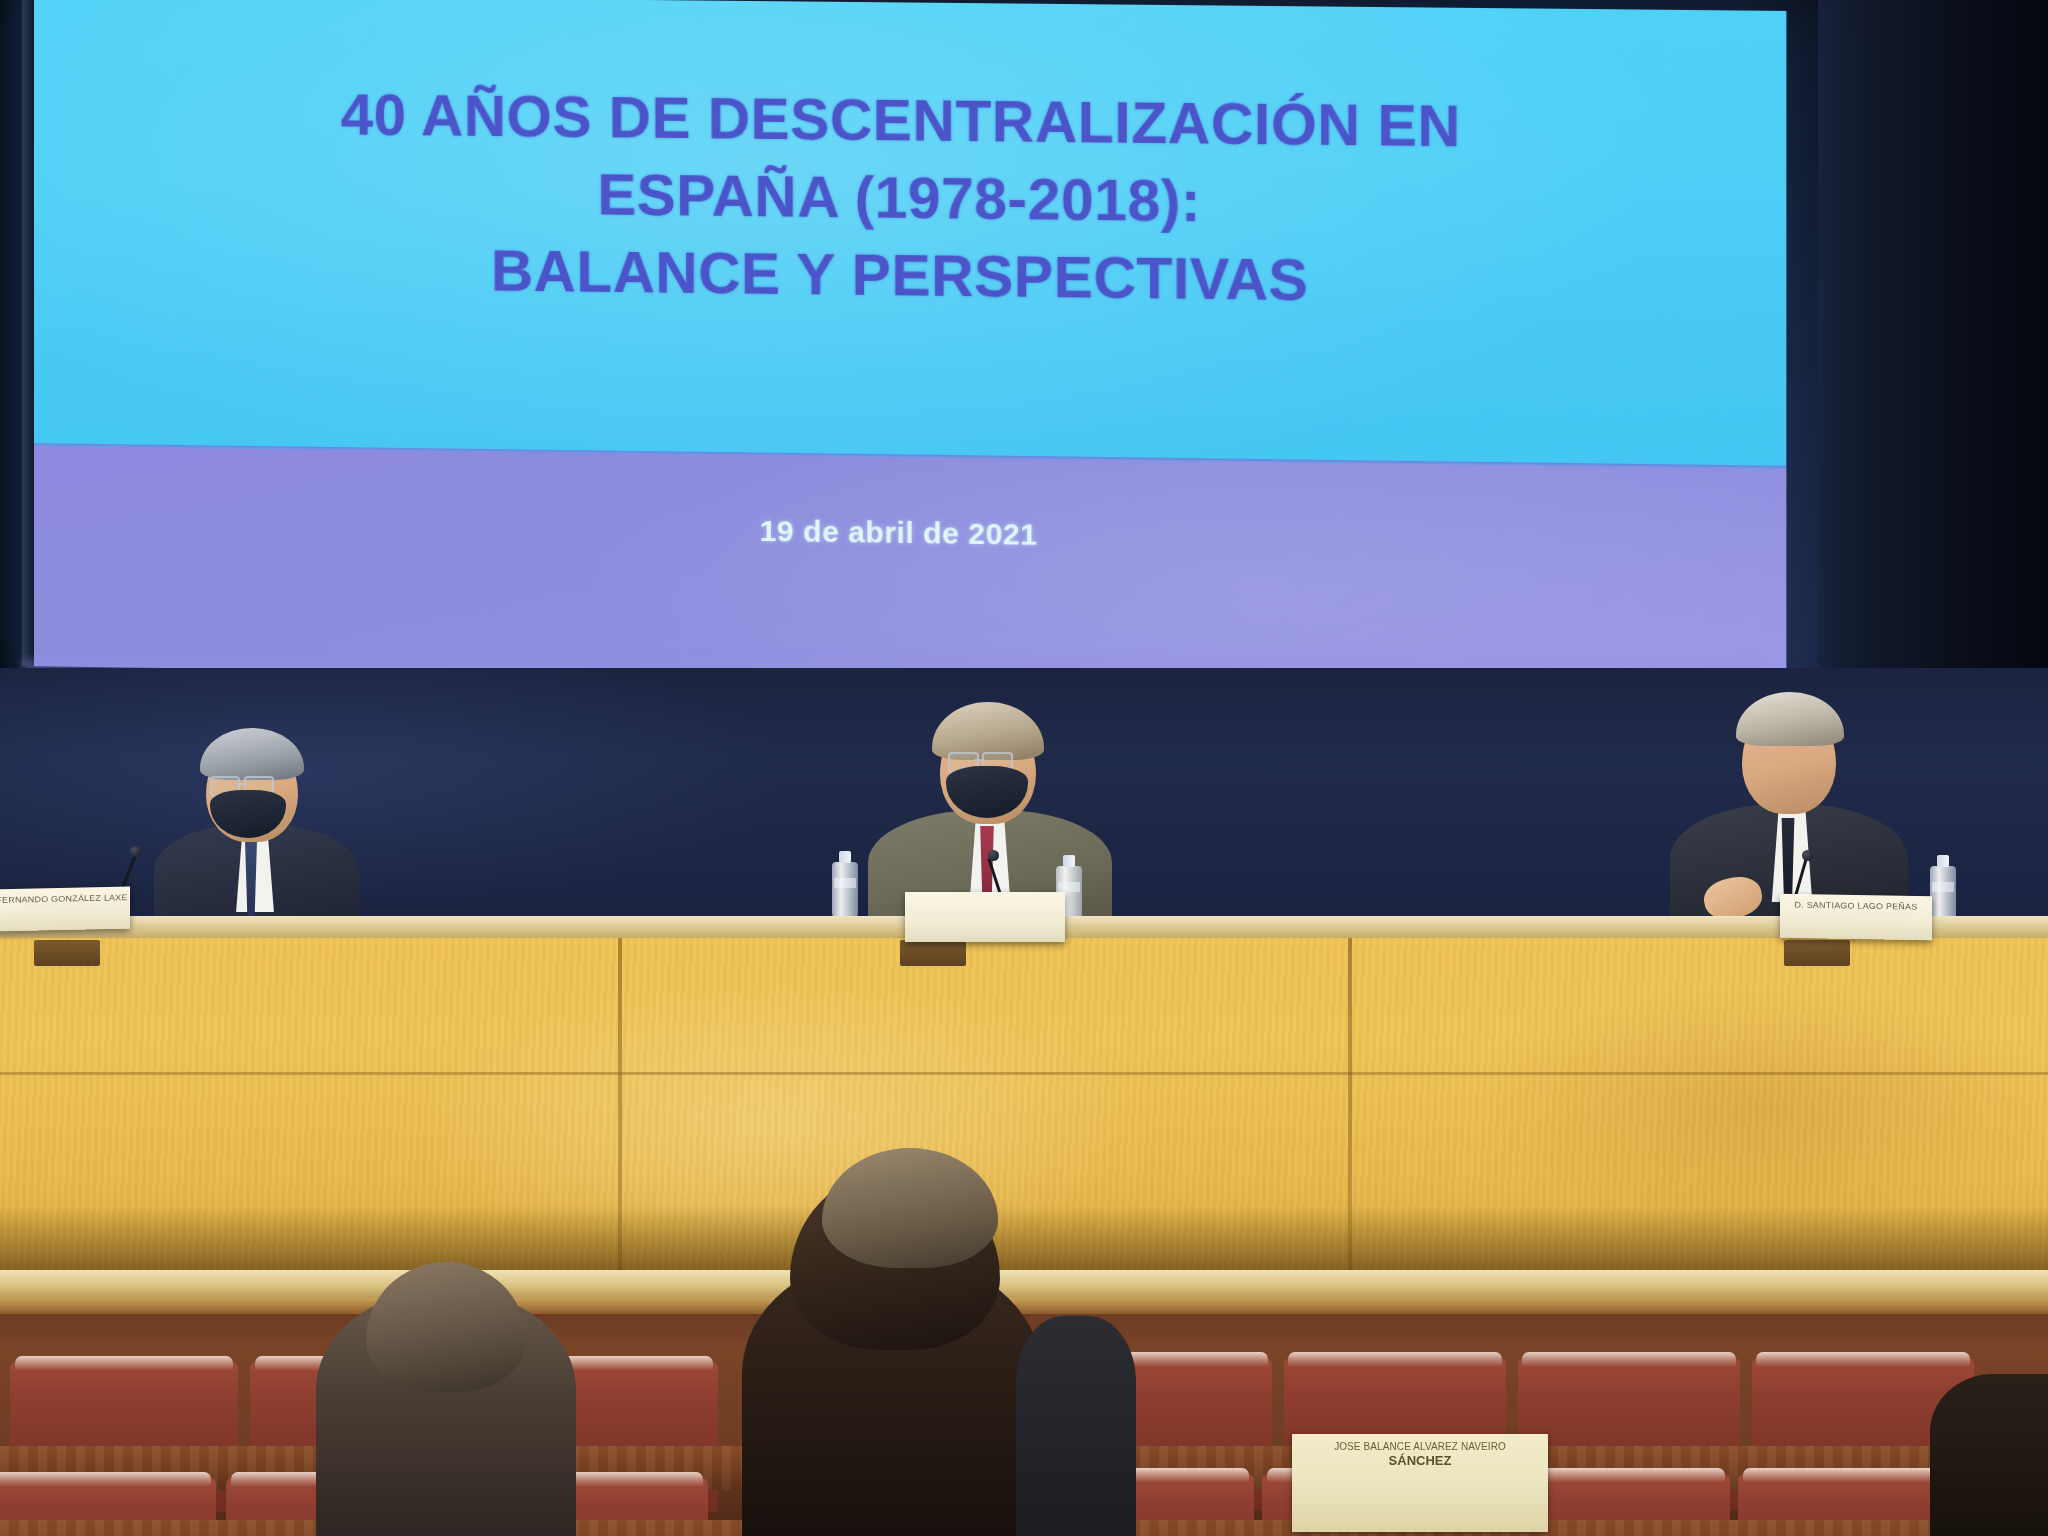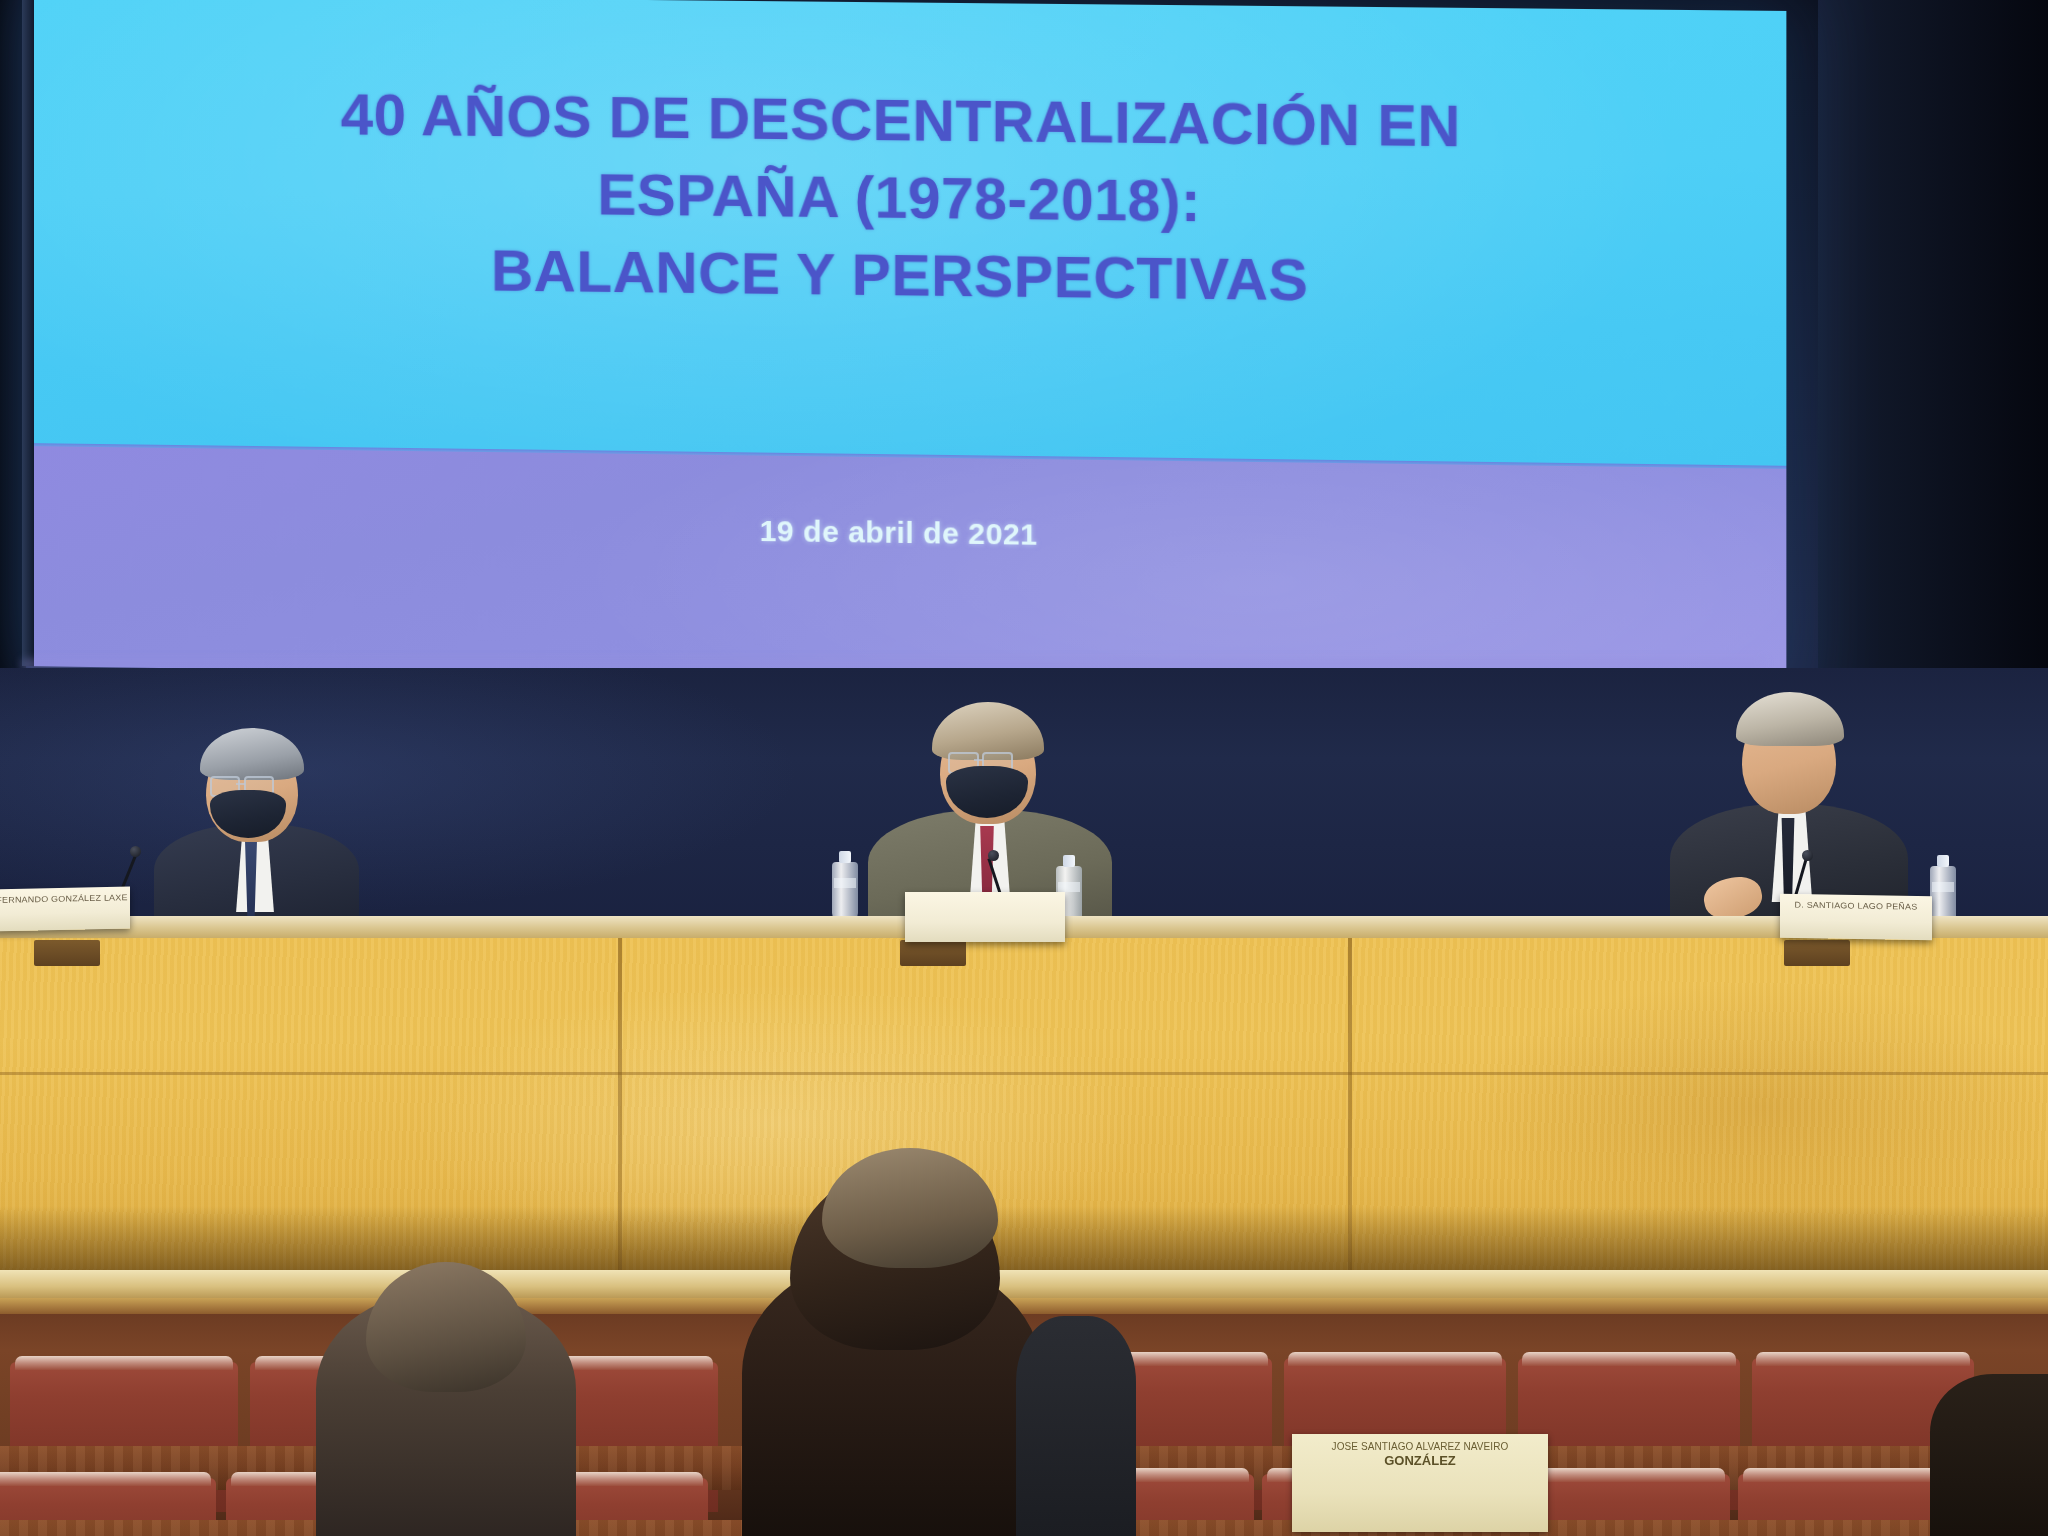--- a/index.html
+++ b/index.html
@@ -382,22 +382,22 @@
     <div class="seatblock" style="left:472px; top:208px; width:236px; height:120px;"></div>
     <div class="seatblock" style="left:1024px;top:204px; width:230px; height:124px;"></div>
     <div class="seatblock" style="left:1262px;top:204px; width:230px; height:124px;"></div>
     <div class="seatblock" style="left:1500px;top:204px; width:230px; height:124px;"></div>
     <div class="seatblock" style="left:1738px;top:204px; width:230px; height:124px;"></div>
 
     <div class="benchfront" style="left:0; top:250px; width:100%; height:60px;"></div>
   </div>
 
   <div id="reserve-sign">
-    <span class="l1">JOSE SANTIAGO ALVAREZ NAVEIRO</span>
-    <span class="l2">GONZÁLEZ</span>
+    <span class="l1">JOSE BALANCE ALVAREZ NAVEIRO</span>
+    <span class="l2">SÁNCHEZ</span>
   </div>
 
   <div class="aud-body" style="left:316px; top:1292px; width:260px; height:244px; background:linear-gradient(180deg,#6a5a4c 0%,#4b3f35 40%,#2e2622 100%); border-radius:46% 46% 0 0 / 40% 40% 0 0;"></div>
   <div class="aud-head" style="left:366px; top:1262px; width:160px; height:130px; background:linear-gradient(170deg,#8d7a64 0%,#5e5142 60%,#3a3229 100%);"></div>
 
   <div class="aud-body" style="left:742px; top:1256px; width:300px; height:280px; background:linear-gradient(180deg,#3a2a20 0%,#2a1d16 45%,#17100c 100%); border-radius:48% 48% 0 0 / 42% 42% 0 0;"></div>
   <div class="aud-head" style="left:790px; top:1170px; width:210px; height:180px; background:linear-gradient(170deg,#4e3a2b 0%,#32241a 55%,#1c1410 100%);"></div>
 
   <div class="aud-body" style="left:1016px; top:1316px; width:120px; height:220px; background:linear-gradient(180deg,#2b2d33 0%,#1b1d22 100%); border-radius:40% 40% 0 0 / 30% 30% 0 0;"></div>
 

